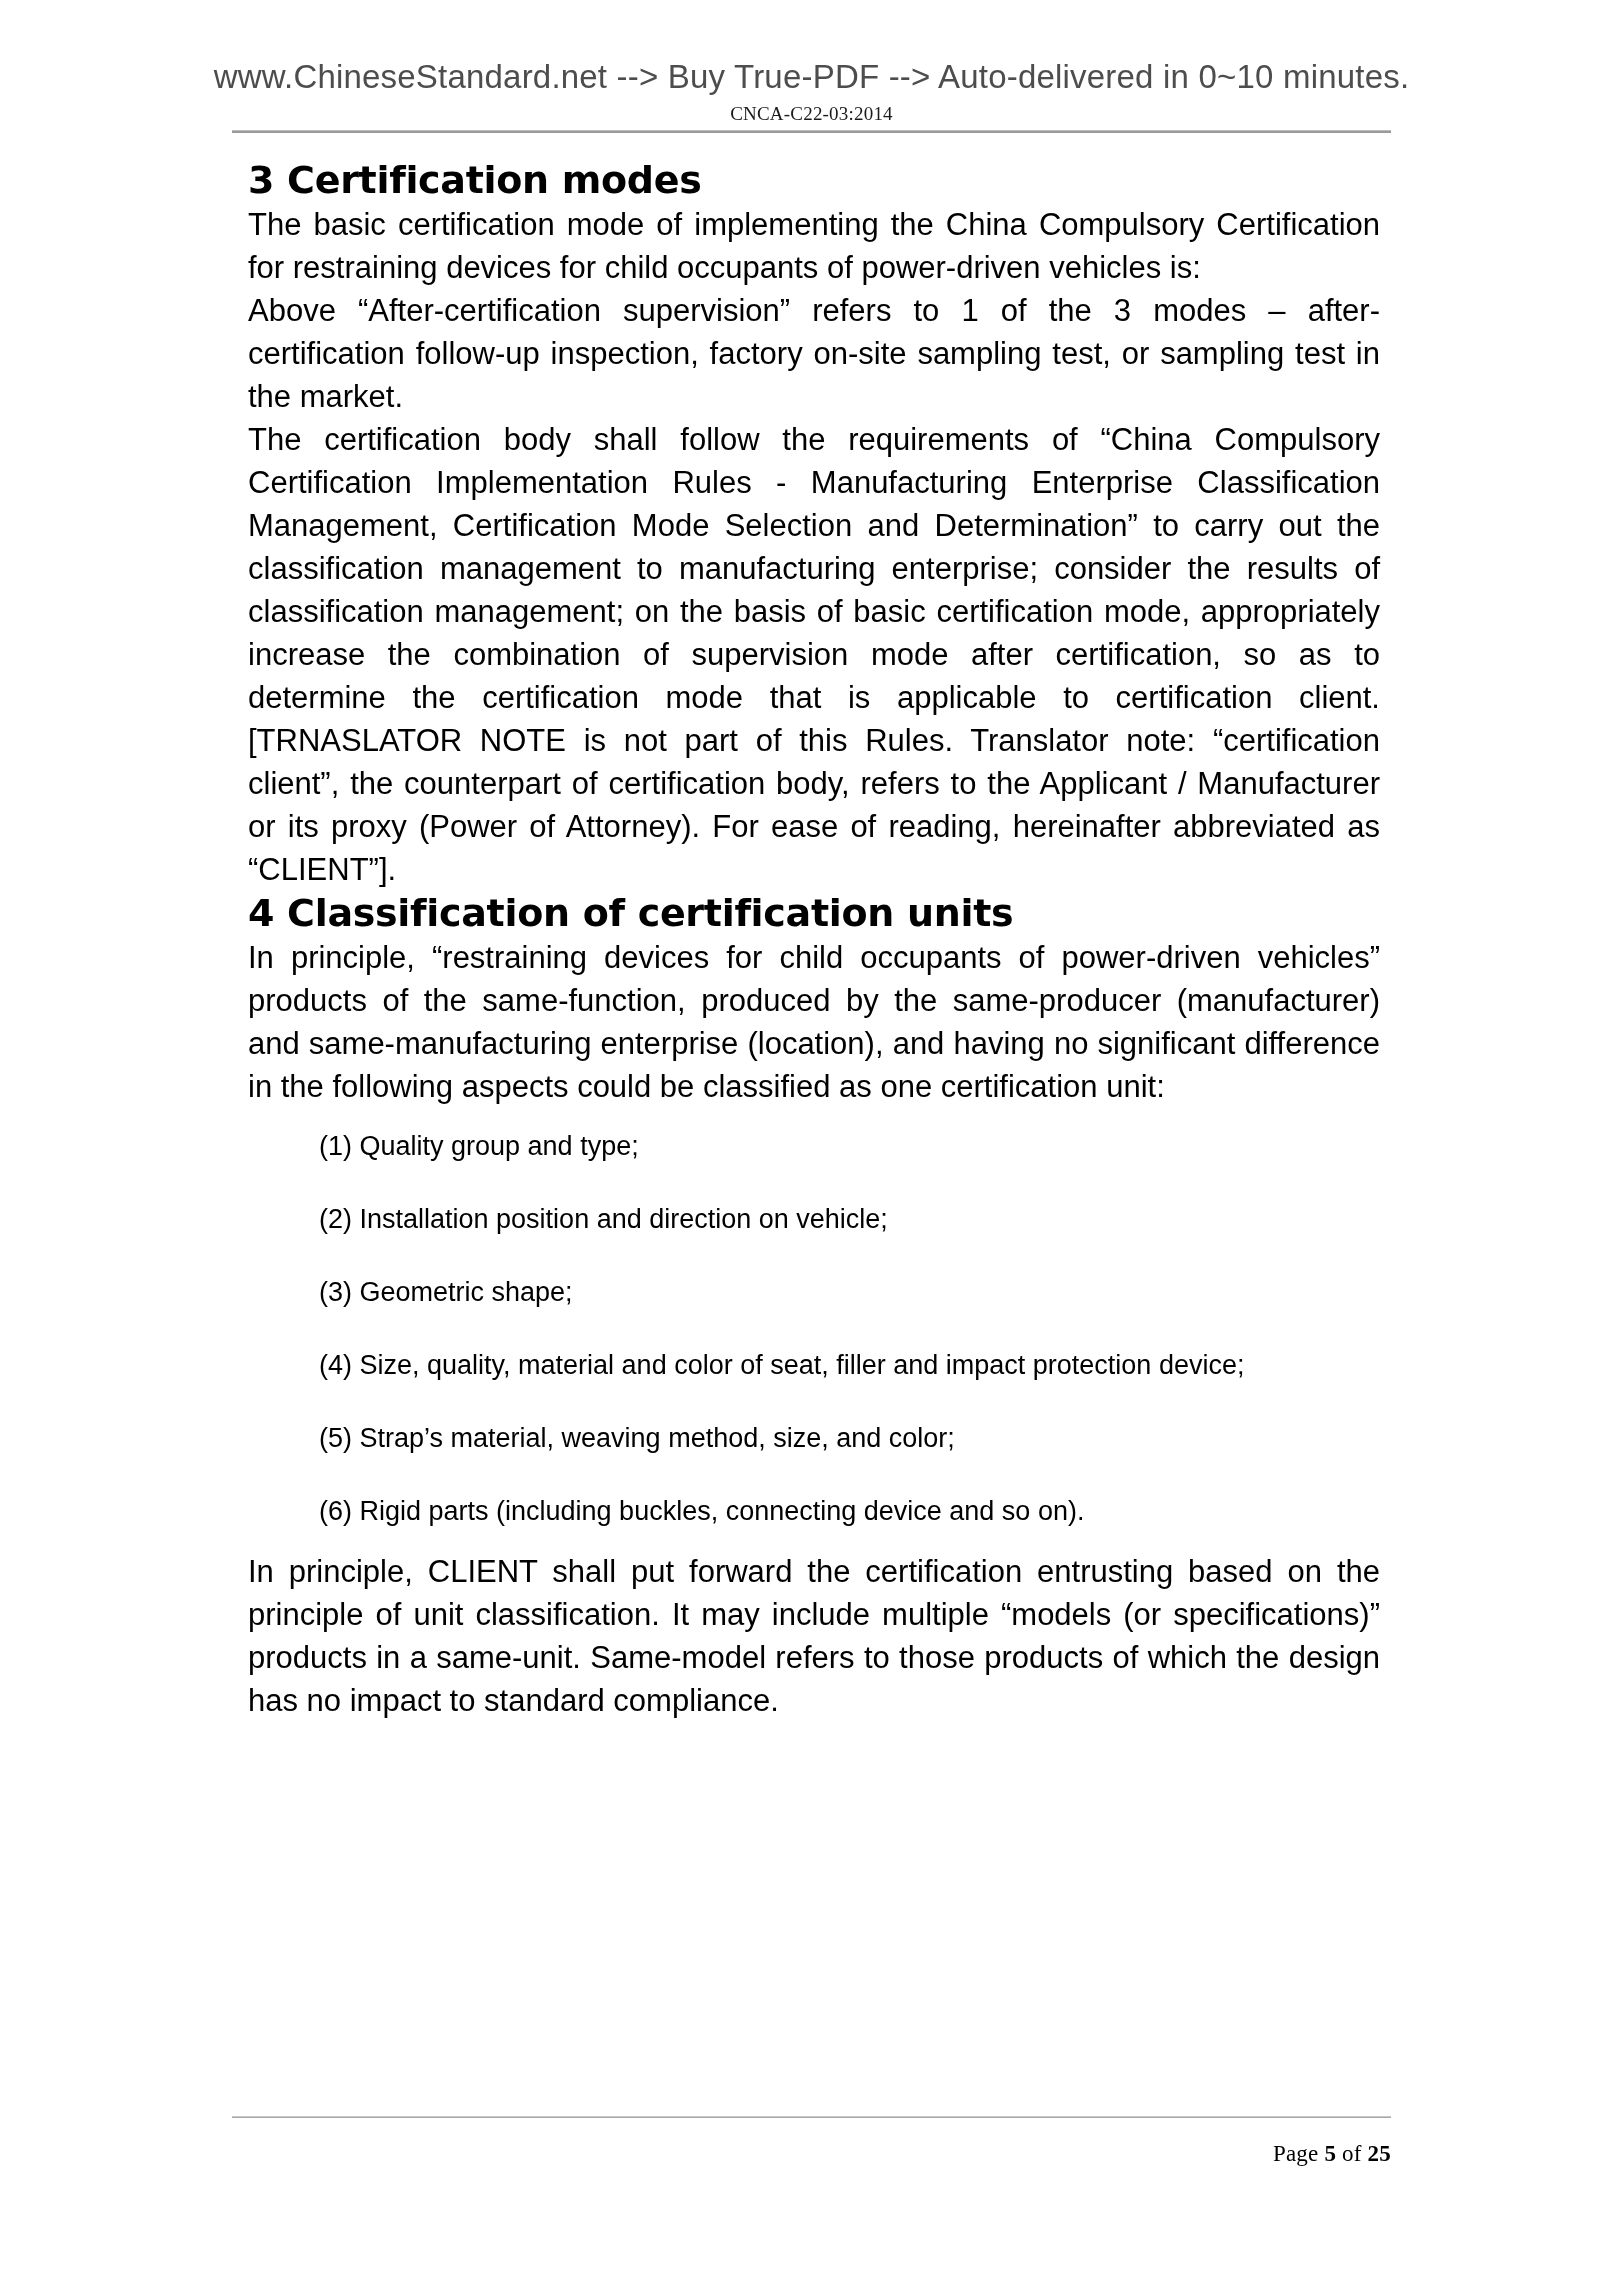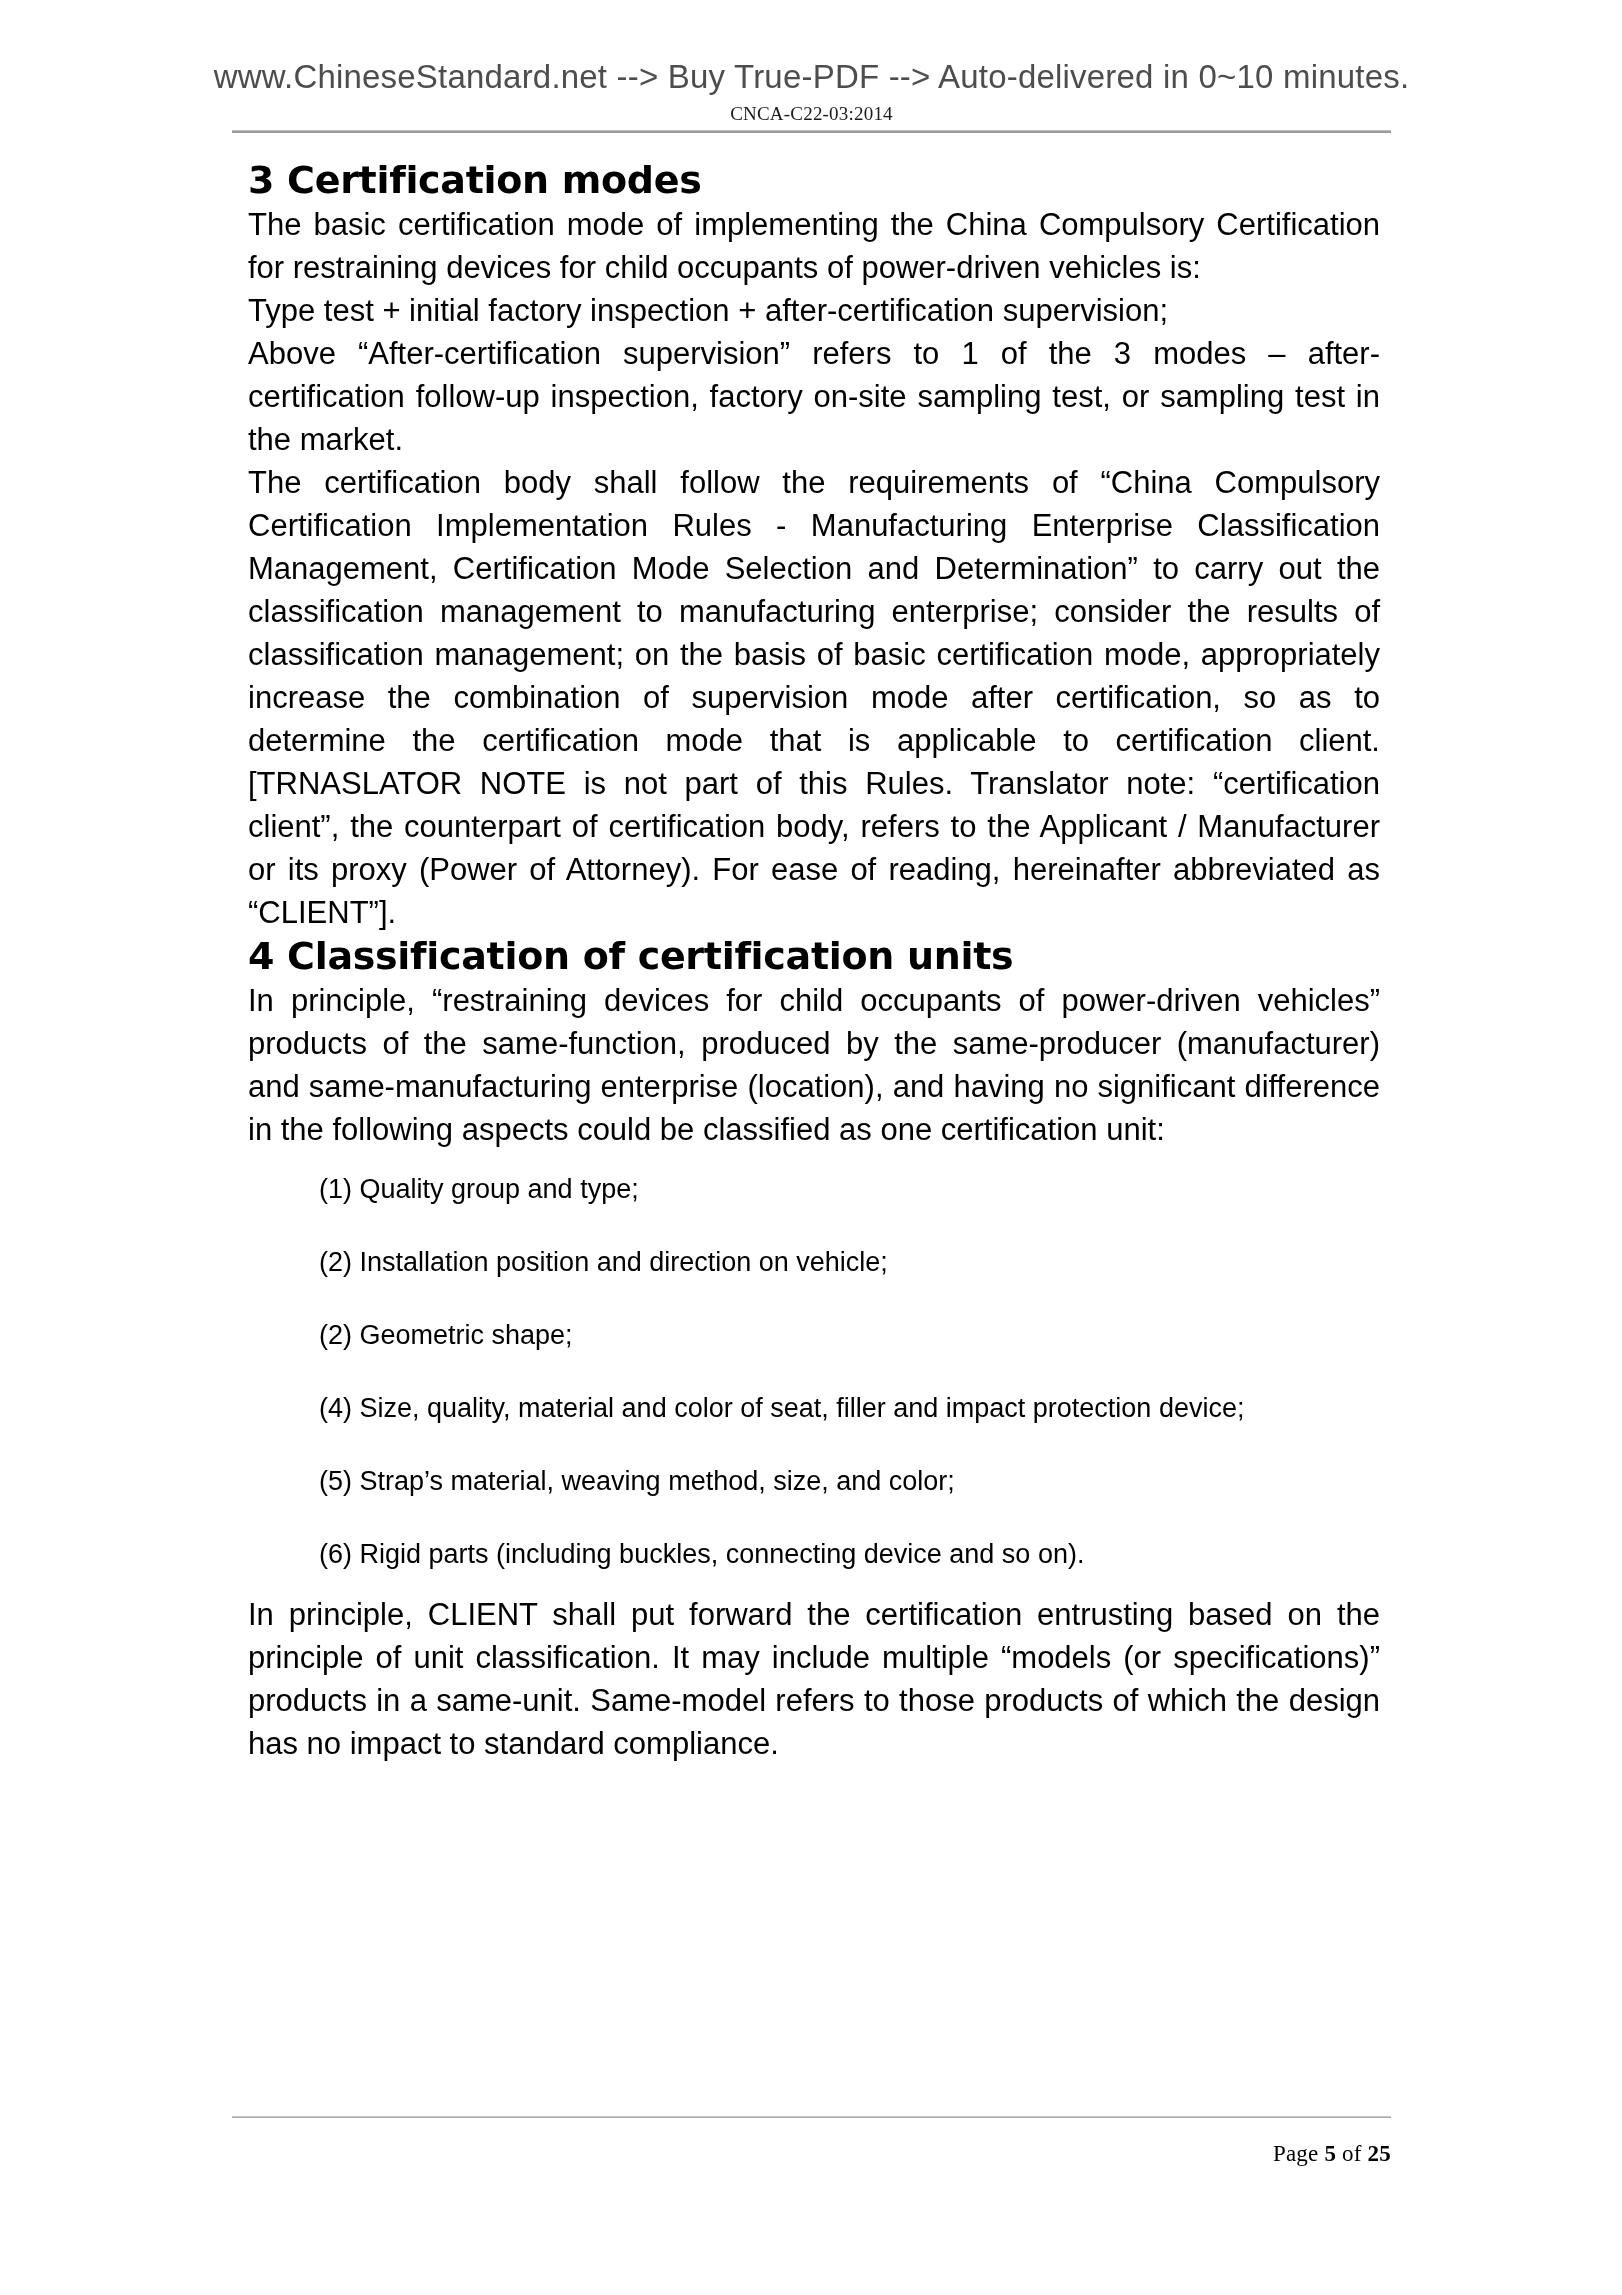--- a/index.html
+++ b/index.html
@@ -159,34 +159,33 @@
     <div class="doc-code">CNCA-C22-03:2014</div>
     <div class="header-rule"></div>
   </div>
 
   <div class="content">
 
     <h1 class="section-heading h-3">3 Certification modes</h1>
 
     <p class="body-para gap-after-h3">The basic certification mode of implementing the China Compulsory Certification for restraining devices for child occupants of power-driven vehicles is:</p>
 
-    <p class="body-para gap-para">Type test + initial factory inspection + after-certification supervision;</p>
 
     <p class="body-para gap-para">Above “After-certification supervision” refers to 1 of the 3 modes – after-certification follow-up inspection, factory on-site sampling test, or sampling test in the market.</p>
 
     <p class="body-para gap-para">The certification body shall follow the requirements of “China Compulsory Certification Implementation Rules - Manufacturing Enterprise Classification Management, Certification Mode Selection and Determination” to carry out the classification management to manufacturing enterprise; consider the results of classification management; on the basis of basic certification mode, appropriately increase the combination of supervision mode after certification, so as to determine the certification mode that is applicable to certification client. [TRNASLATOR NOTE is not part of this Rules. Translator note: “certification client”, the counterpart of certification body, refers to the Applicant / Manufacturer or its proxy (Power of Attorney). For ease of reading, hereinafter abbreviated as “CLIENT”].</p>
 
     <h1 class="section-heading h-4">4 Classification of certification units</h1>
 
     <p class="body-para gap-after-h4">In principle, “restraining devices for child occupants of power-driven vehicles” products of the same-function, produced by the same-producer (manufacturer) and same-manufacturing enterprise (location), and having no significant difference in the following aspects could be classified as one certification unit:</p>
 
     <ol class="numbered-list gap-list-start">
       <li>(1) Quality group and type;</li>
       <li>(2) Installation position and direction on vehicle;</li>
-      <li>(2) Geometric shape;</li>
+      <li>(3) Geometric shape;</li>
       <li>(4) Size, quality, material and color of seat, filler and impact protection device;</li>
       <li>(5) Strap’s material, weaving method, size, and color;</li>
       <li>(6) Rigid parts (including buckles, connecting device and so on).</li>
     </ol>
 
     <p class="body-para last-para gap-after-list">In principle, CLIENT shall put forward the certification entrusting based on the principle of unit classification. It may include multiple “models (or specifications)” products in a same-unit. Same-model refers to those products of which the design has no impact to standard compliance.</p>
 
   </div>
 
   <div class="footer-rule"></div>

